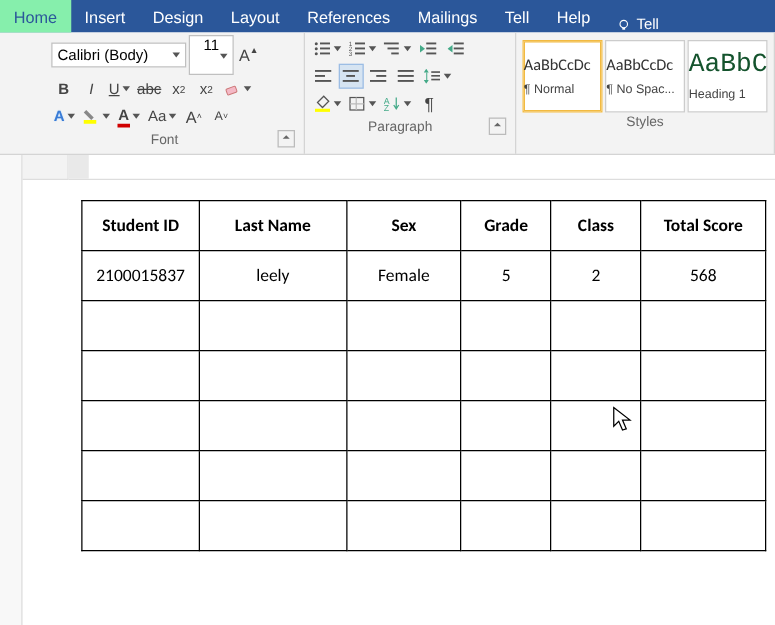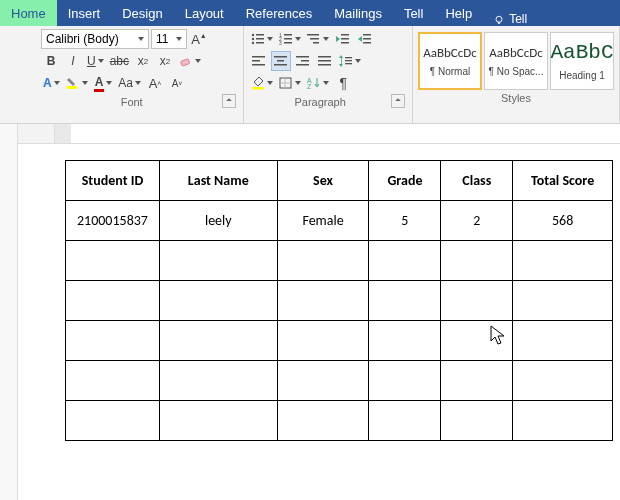--- a/index.html
+++ b/index.html
@@ -13,36 +13,36 @@
   .bulb { width: 12px; height: 12px; }
   
   
   .ribbon { background: #f3f3f3; border-bottom: 1px solid #d4d4d4; height: 98px; display: flex; padding-left: 36px; }
   .group { border-right: 1px solid #d4d4d4; padding: 2px 5px 0 5px; display: flex; flex-direction: column; }
   .group-label { text-align: center; font-size: 11px; color: #666; padding: 2px 0 3px 0; margin-top: auto; }
   .row { display: flex; align-items: center; gap: 2px; min-height: 22px; }
   
   .fontname { width: 108px; height: 20px; border: 1px solid #c0c0c0; background: #fff; display: flex; align-items: center; padding: 0 4px; gap: 4px; position: relative; }
   .fontname .dd { margin-left: auto; }
-  .fontsize { width: 36px; height: 20px; border: 1px solid #c0c0c0; background: #fff; display: flex; align-items: center; padding: 0 4px; position: relative; }
+  .fontsize { width: 36px; height: 32px; border: 1px solid #c0c0c0; background: #fff; display: flex; align-items: center; padding: 0 4px; position: relative; flex-direction: column; }
   .fontsize .dd { margin-left: auto; }
   .dd { width: 0; height: 0; border-left: 3px solid transparent; border-right: 3px solid transparent; border-top: 4px solid #555; display: inline-block; }
   .btn { min-width: 20px; height: 20px; display: flex; align-items: center; justify-content: center; color: #444; cursor: pointer; position: relative; padding: 0 2px; }
   .btn svg { display: block; }
   .btn.wdd { padding-right: 10px; }
   .btn.wdd::after { content: ""; position: absolute; right: 2px; top: 8px; width: 0; height: 0; border-left: 3px solid transparent; border-right: 3px solid transparent; border-top: 4px solid #555; }
   .u-under { text-decoration: underline; }
   .strike { text-decoration: line-through; }
   
   .font-group { width: 210px; }
   .para-group { width: 170px; }
   .styles-group { flex: 1; }
   
   .styles-row { display: flex; gap: 2px; padding-top: 4px; }
-  .style-box { width: 64px; height: 58px; border: 1px solid #ccc; background: #fff; display: flex; flex-direction: column; align-items: center; justify-content: center; cursor: pointer; }
+  .style-box { width: 64px; height: 58px; border: 1px solid #ccc; background: #fff; display: flex; flex-direction: column; justify-content: center; cursor: pointer; }
   .style-box.sel { border-color: #f2ba41; box-shadow: inset 0 0 0 1px #f2ba41; }
   .style-sample { font-size: 13px; color: #333; font-family: Calibri, Arial, sans-serif; }
   .style-sample.heading { color: #14532d; font-size: 21px; font-family: Liberation Mono, monospace; }
   .style-name { font-size: 10px; color: #444; margin-top: 6px; }
   
   .dlg-launcher { width: 14px; height: 14px; border: 1px solid #bbb; align-self: flex-end; margin: 0 2px 3px auto; display: flex; align-items: center; justify-content: center; cursor: pointer; }
   .dlg-launcher::before { content: ""; width: 0; height: 0; border-top: 4px solid #666; border-left: 4px solid transparent; transform: rotate(-45deg); }
 
   
   .ruler-v { position: absolute; left: 0; top: 124px; width: 18px; bottom: 0; background: #f8f8f8; border-right: 1px solid #ddd; }

